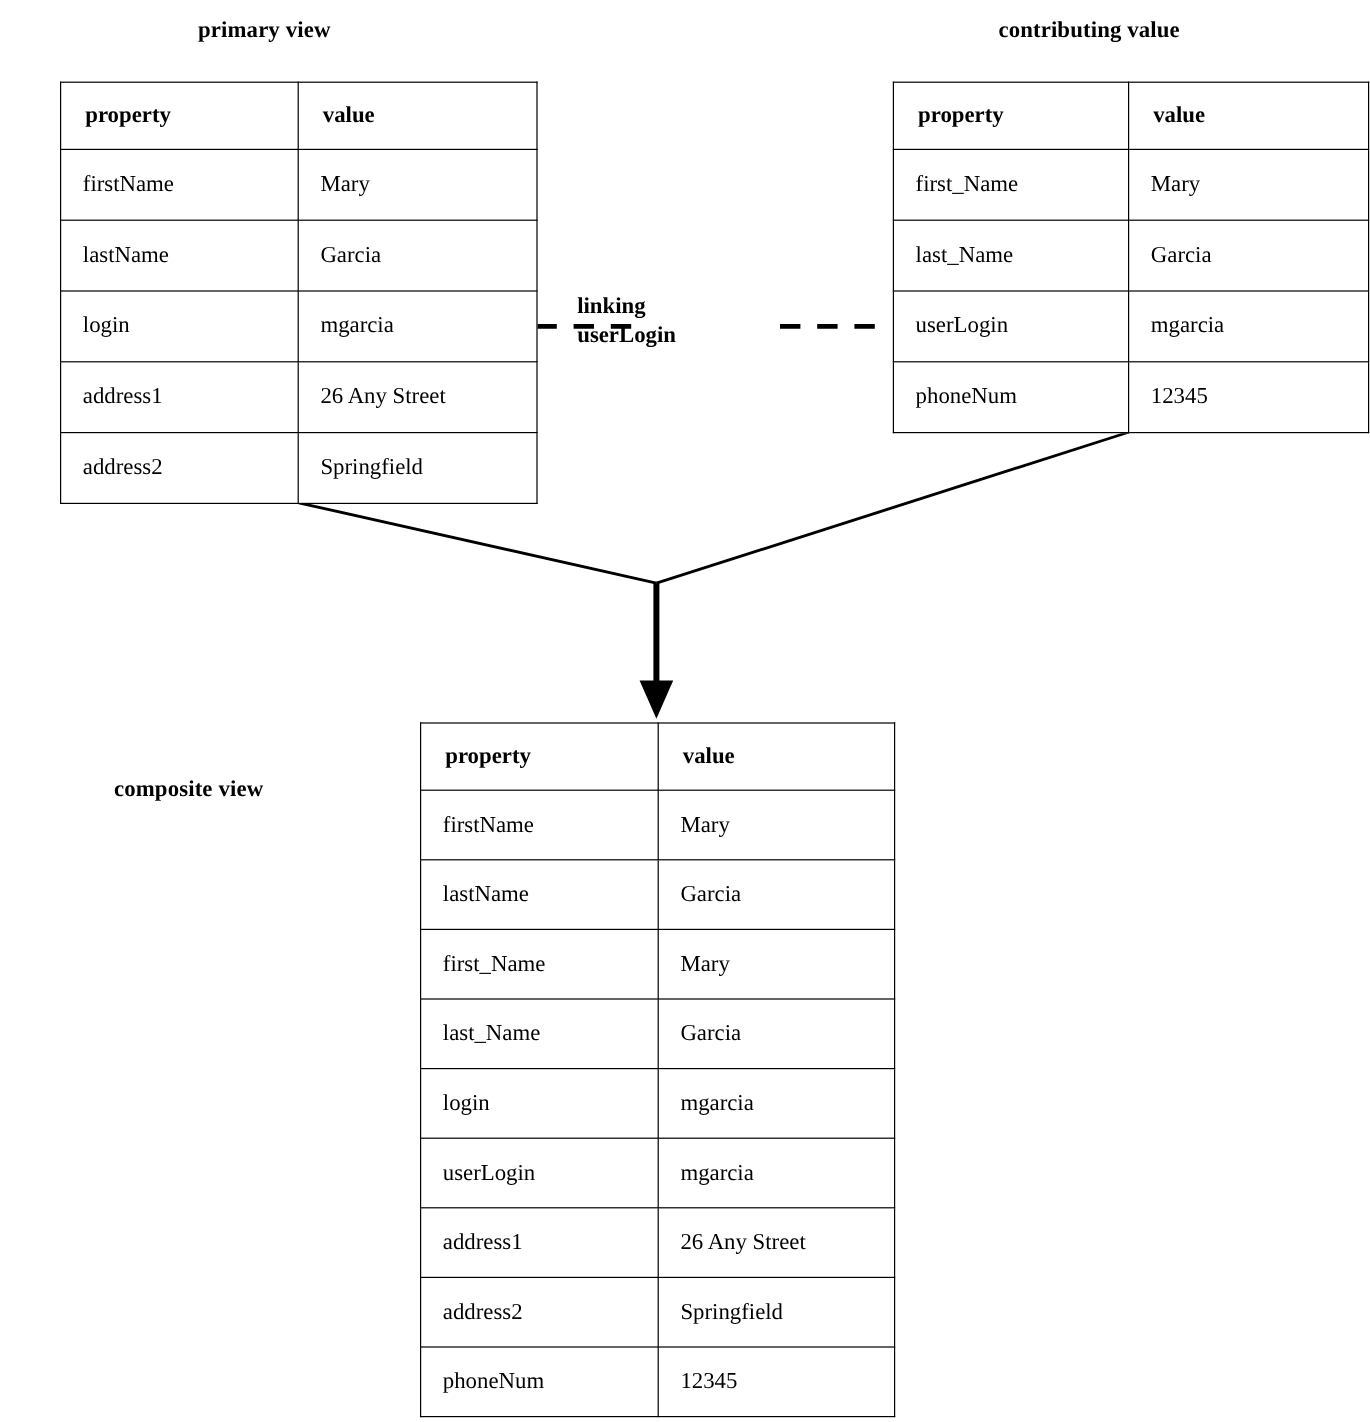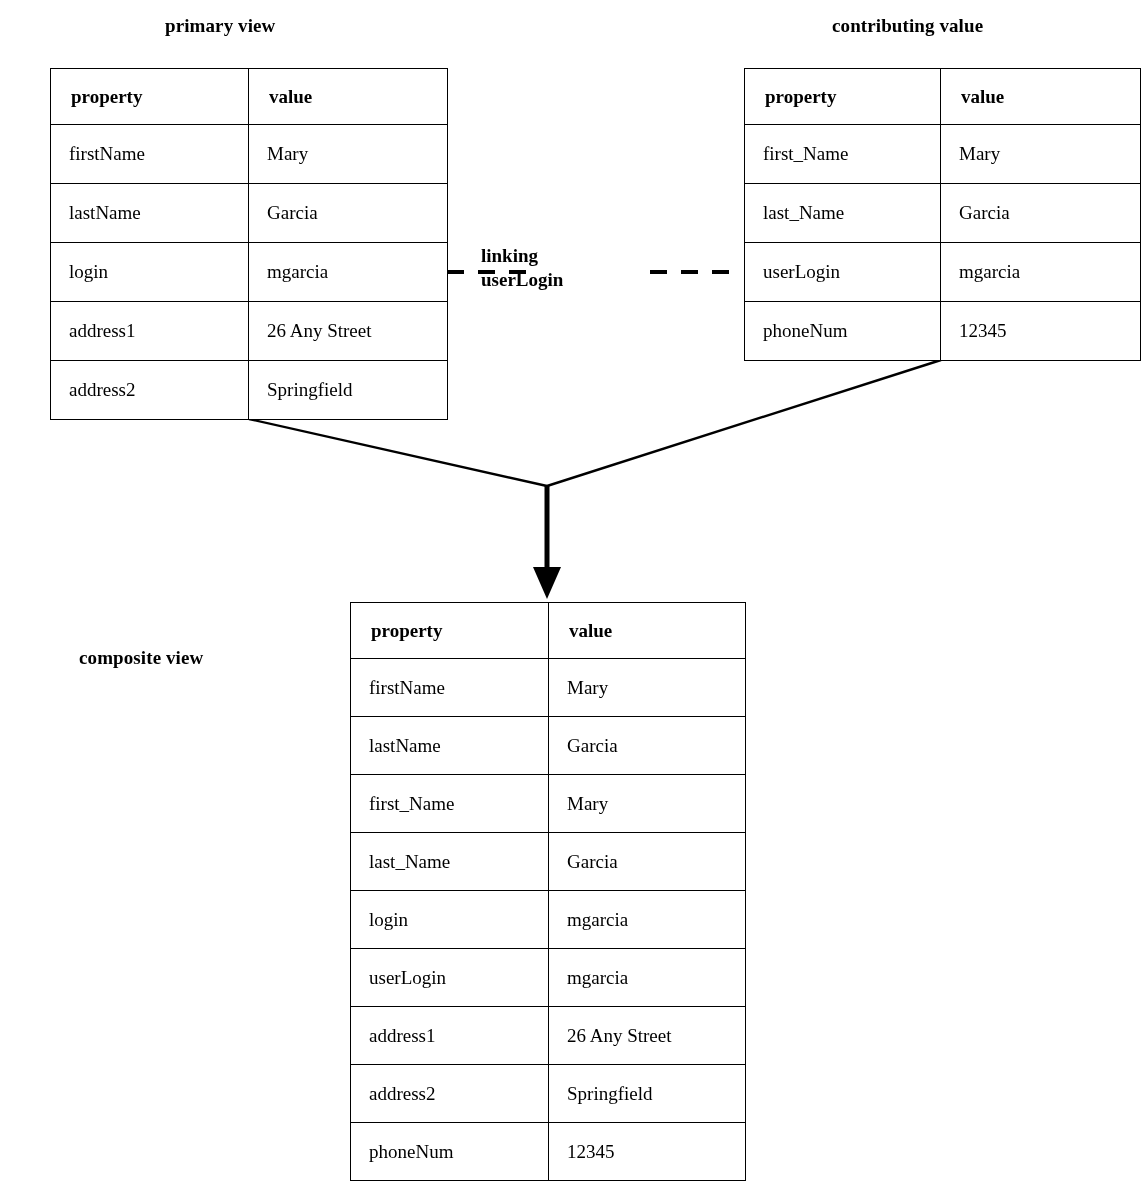--- a/index.html
+++ b/index.html
@@ -168,21 +168,21 @@
         <td>12345</td>
       </tr>
     </tbody>
   </table>
 
   <div id="linking-properties-label">
     <div>linking</div>
     <div>userLogin</div>
   </div>
 
-  <div class="view-title" style="left:79px; top:647px;">composite view</div>
+  <div class="view-title" style="left:95px; top:647px;">composite view</div>
 
   <table class="vtable" id="composite-view-table">
     <colgroup>
         <col class="c-prop">
         <col class="c-val">
       </colgroup>
     <tbody>
       <tr class="header-row">
         <td class="hdr">property</td>
         <td class="hdr">value</td>

